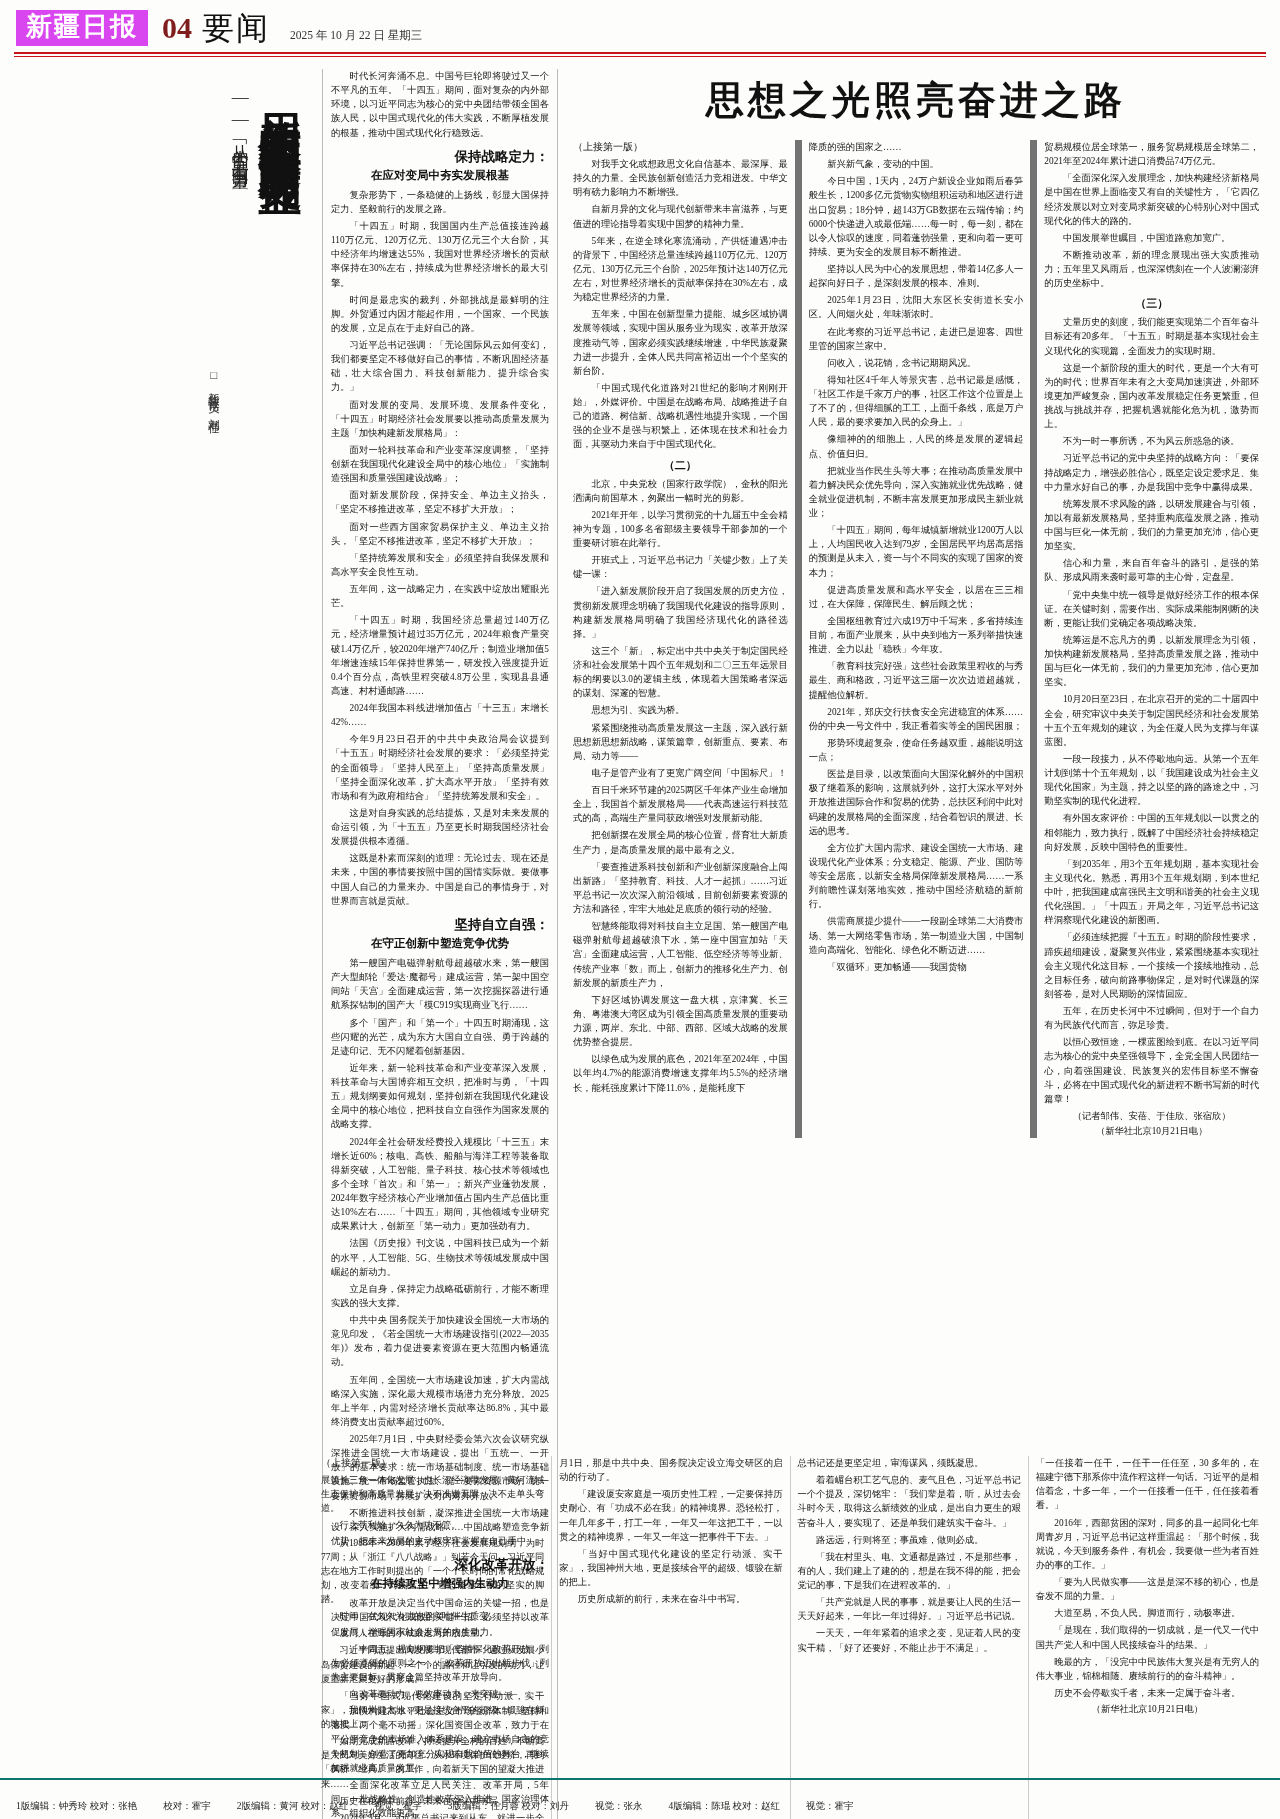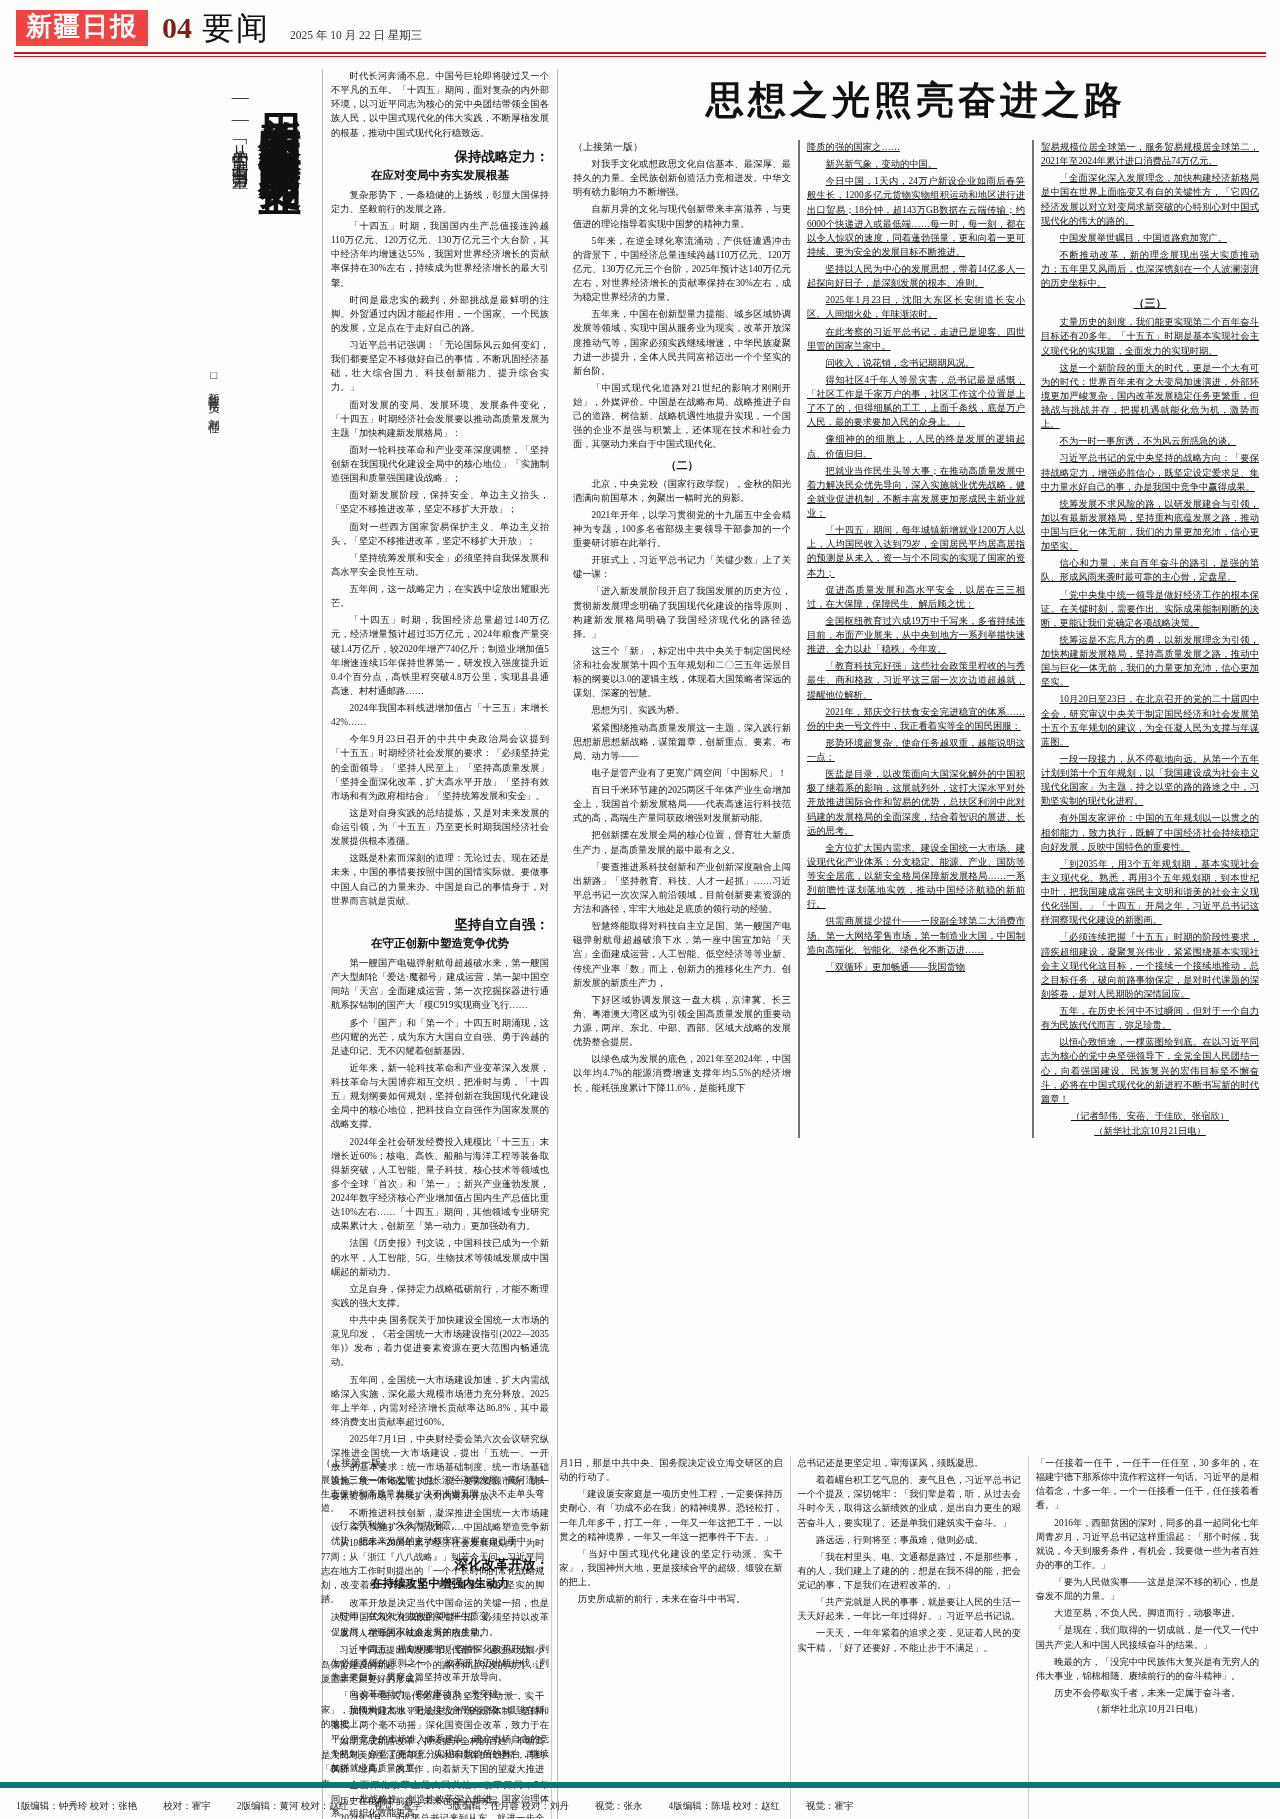--- a/index.html
+++ b/index.html
@@ -13,21 +13,21 @@
   }
   .page{width:1280px;height:1819px;position:relative;padding:0;box-sizing:border-box;}
 
   
   .masthead{
     display:flex;align-items:center;
     padding:10px 16px 4px 16px;
     gap:10px;
   }
   .logo{
-    background:#ef4444;color:#fff;
+    background:#d946ef;color:#fff;
     font-family:"Liberation Serif",serif;
     font-weight:bold;font-size:26px;
     letter-spacing:2px;
     padding:4px 10px 6px 10px;
     line-height:1;
   }
   .pagenum{
     font-size:30px;color:#7f1d1d;font-weight:bold;
     line-height:1;margin-left:4px;
   }
@@ -103,31 +103,31 @@
   .bigtitle{
     font-size:38px;font-weight:bold;text-align:center;
     letter-spacing:4px;margin:6px 0 14px 0;
   }
   .signoff{font-size:9.3px;text-align:center;margin-top:4px;}
   .sign-red{font-size:9.3px;text-align:center;margin-top:2px;}
 
   
   .colwrap{display:flex;}
   .ccol{flex:1;padding:0 7px;box-sizing:border-box;}
-  .ccol + .ccol{border-left:2px solid #737373;text-decoration:underline;}
+  .ccol + .ccol{border-left:7px solid #737373;}
 
   .lowerwrap{display:flex;padding:4px 14px 0 14px;box-sizing:border-box;}
   .lcol{flex:1;padding:0 7px;box-sizing:border-box;}
   .lcol + .lcol{border-left:1px solid #ccc;}
 
   
   .footer{
     position:absolute;bottom:0;left:0;right:0;
-    border-top:6px solid #0f766e;
-    padding:12px 16px 6px 16px;
+    border-top:2px solid #0f766e;
+    padding:20px 16px 6px 16px;
     font-size:9.5px;color:#222;
     display:flex;gap:26px;
   }
   .footer span{white-space:nowrap;}
 </style>
 </head>
 <body>
 
 <div class="page">
 

